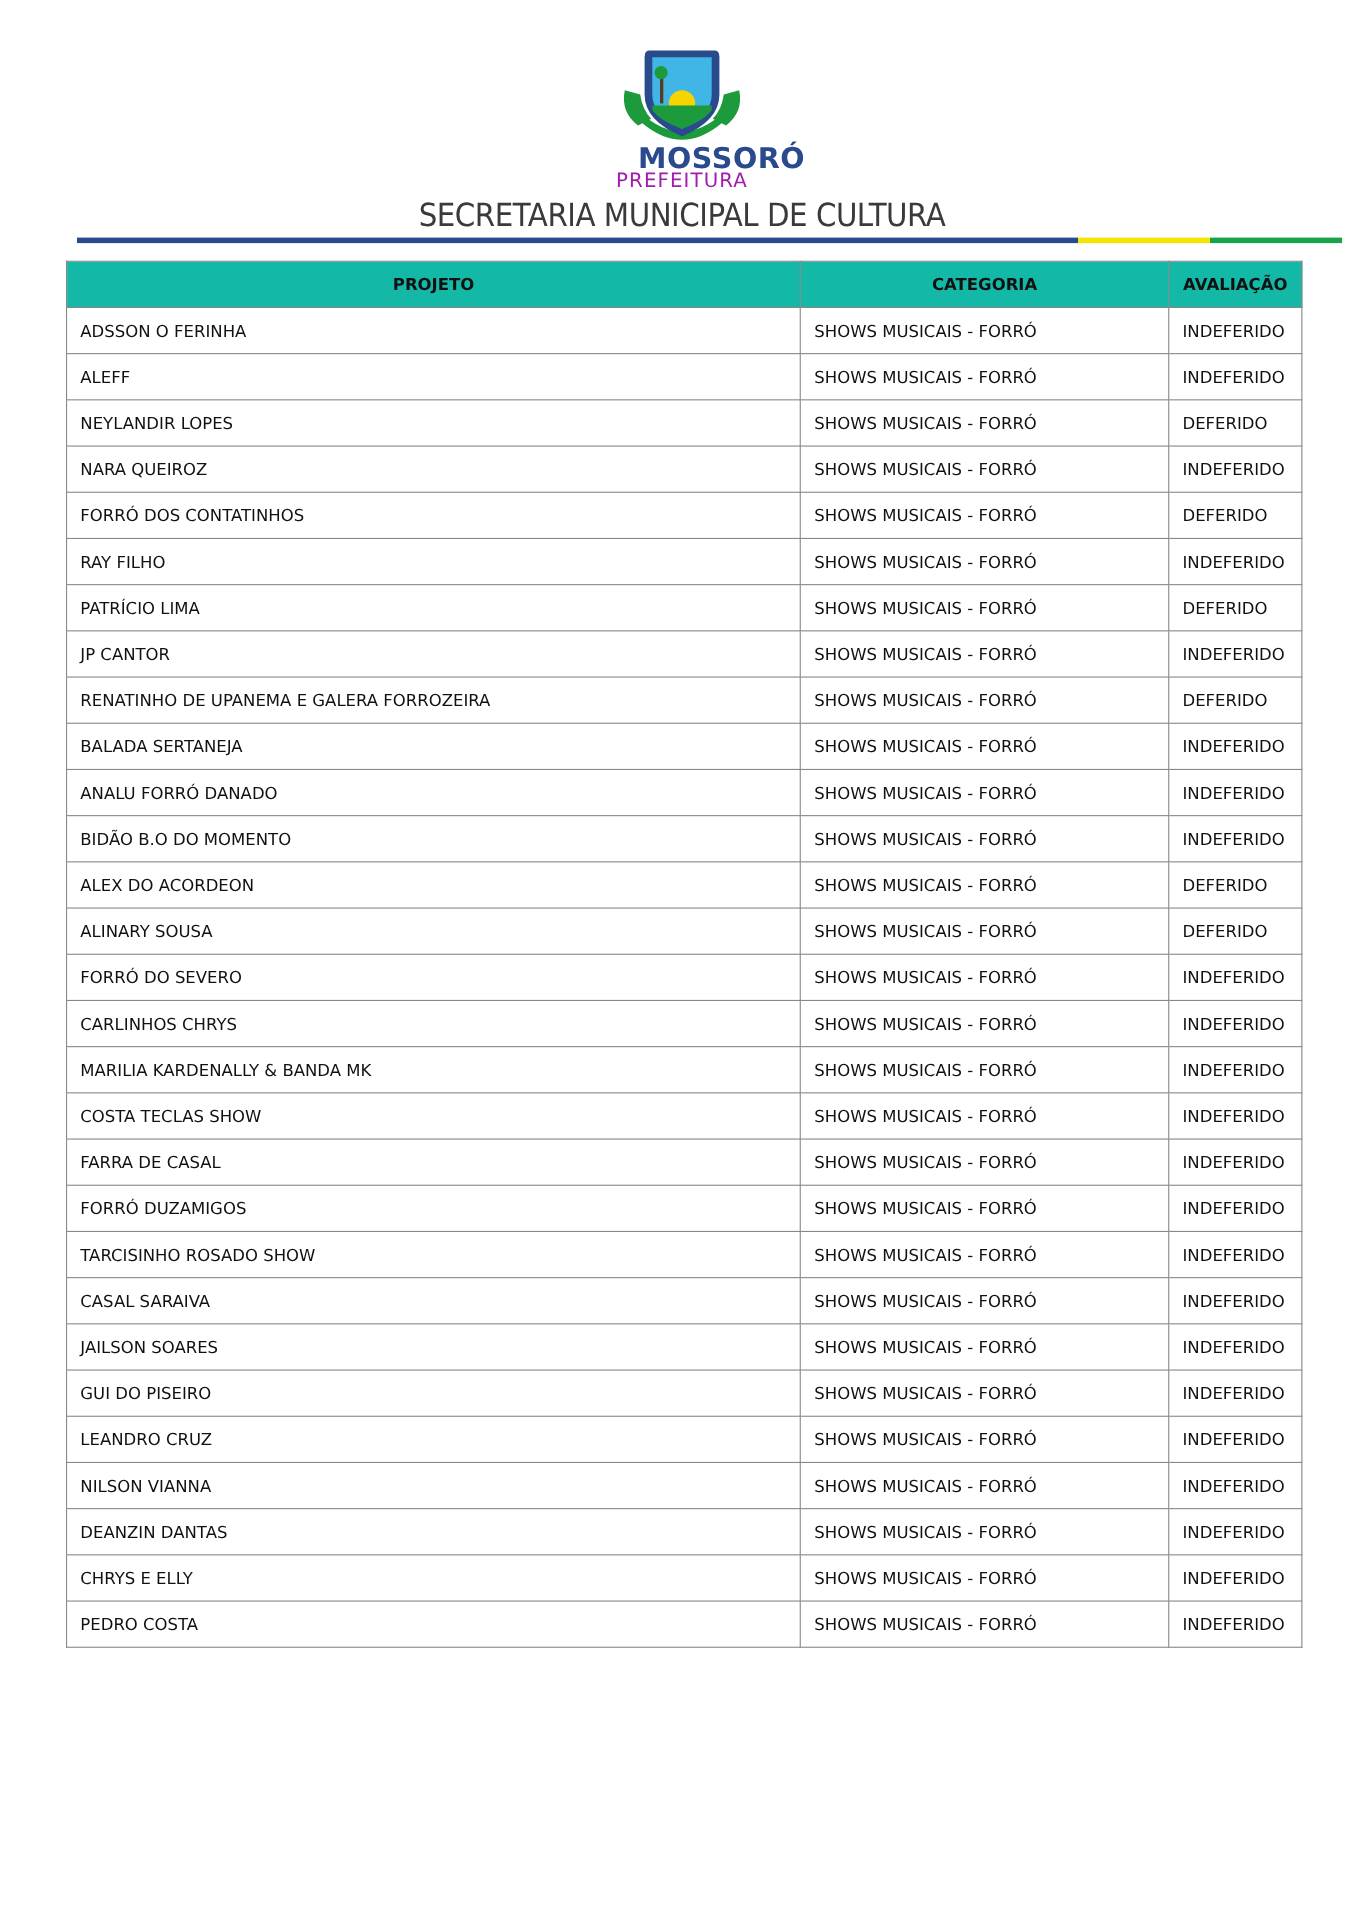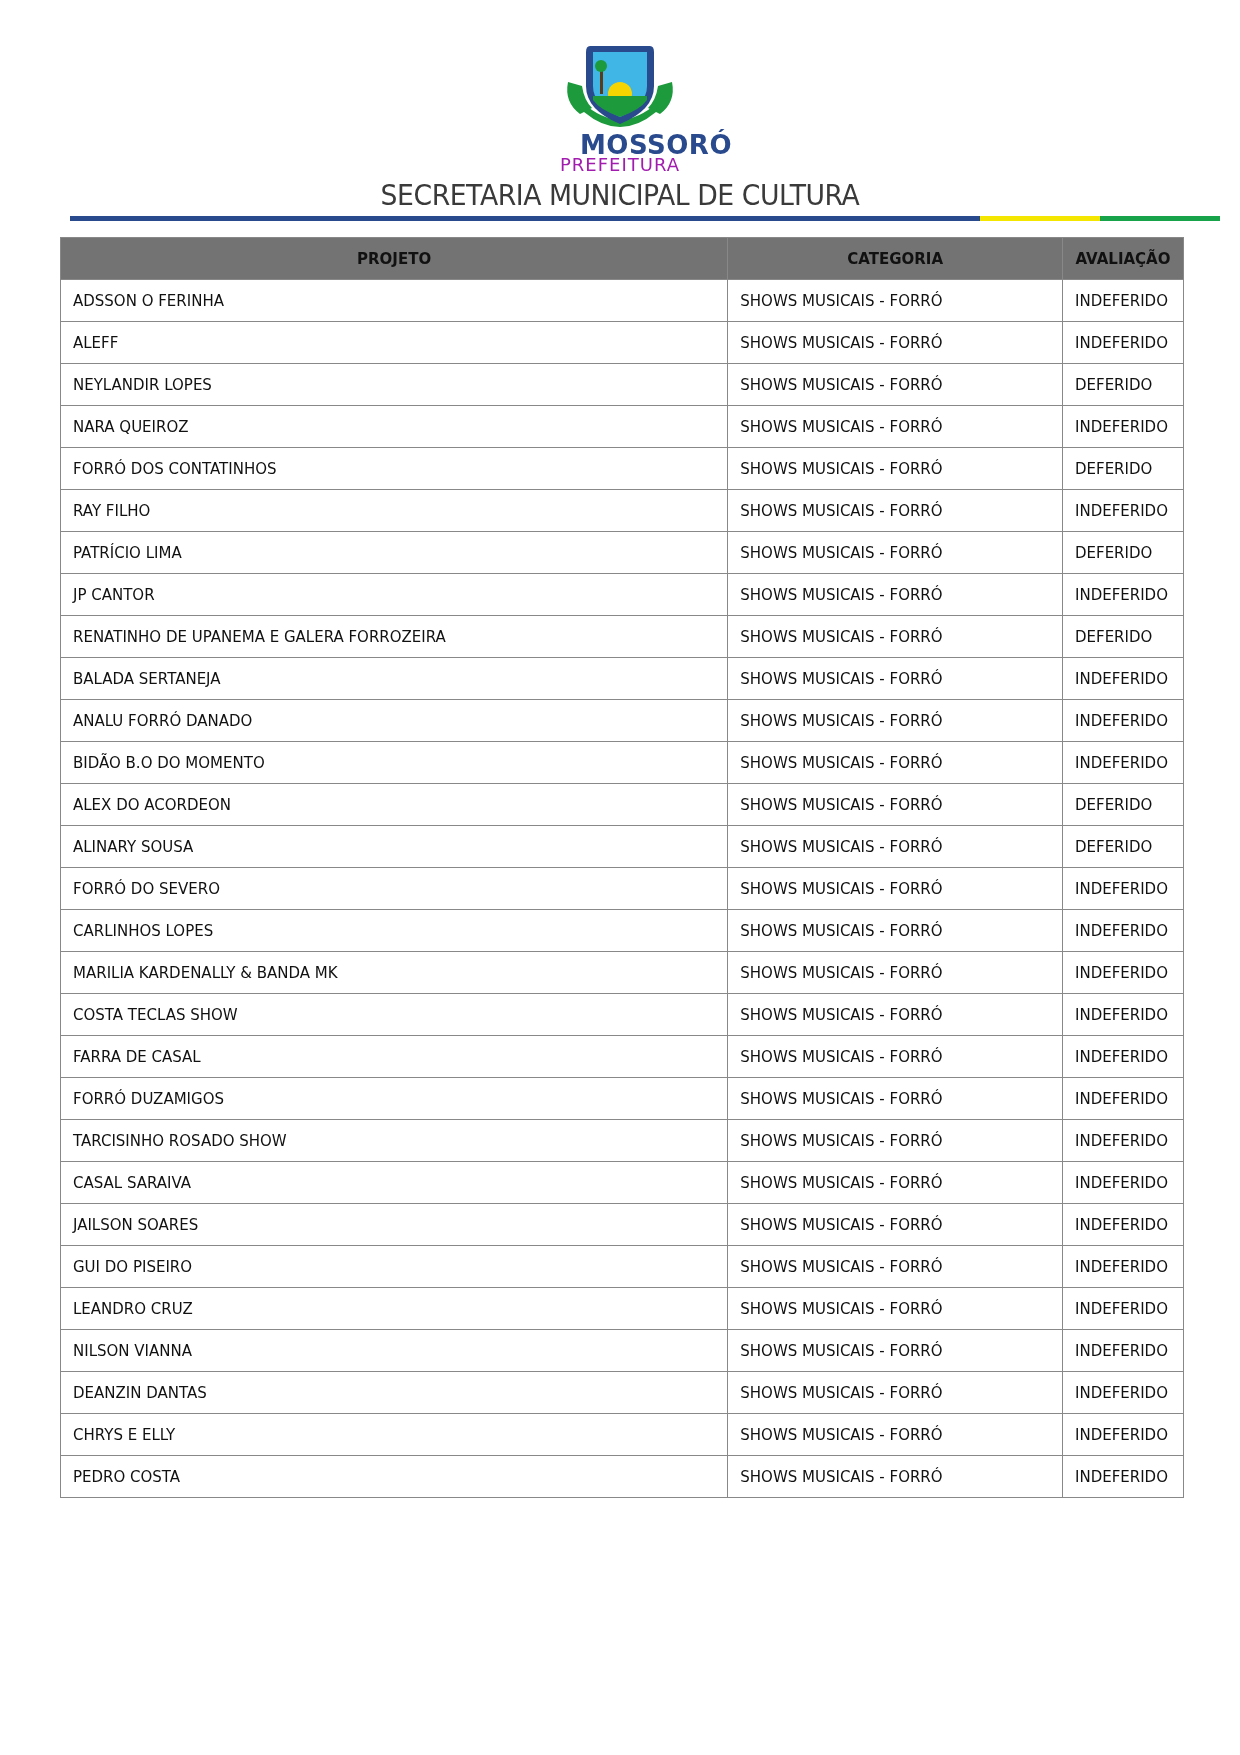--- a/index.html
+++ b/index.html
@@ -7,21 +7,21 @@
     .header { position: absolute; left: 0; top: 0; width: 1240px; height: 230px; }
     .logo { position: absolute; left: 560px; top: 42px; width: 120px; height: 90px; }
     .brand { position: absolute; left: 0; width: 1240px; text-align: center; }
     .brand-main { top: 130px; font-family: "DejaVu Sans", sans-serif; font-weight: bold; font-size: 26px; color: #2a4a8e; letter-spacing: 0.5px; margin-left: 36px; }
     .brand-sub { top: 154px; font-size: 18px; color: #a21caf; letter-spacing: 1px; }
     .secretaria { position: absolute; left: 0; width: 1240px; top: 178px; text-align: center; font-family: "DejaVu Sans", sans-serif; font-size: 29px; color: #3a3a3a; letter-spacing: -0.5px; transform: scaleX(0.92); }
     .stripe { position: absolute; top: 216px; left: 70px; height: 5px; display: flex; }
     .stripe div { height: 5px; }
     table.results { position: absolute; left: 60px; top: 237px; width: 1124px; border-collapse: collapse; font-size: 15px; }
     table.results th, table.results td { border: 1.5px solid #888; height: 41px; padding: 0 12px; }
-    table.results th { background: #737373; font-weight: bold; text-align: center; font-size: 15px; }
+    table.results th { background: #14b8a6; font-weight: bold; text-align: center; font-size: 15px; }
     table.results td { text-align: left; }
     .col-proj { width: 643px; }
     .col-cat { width: 310px; }
     .col-av { width: 96px; margin-top: 13px; }
   </style>
 </head>
 <body>
 
 <div class="header">
   <svg class="logo" viewBox="0 0 120 90">
@@ -123,21 +123,21 @@
         <td>ALINARY SOUSA</td>
         <td>SHOWS MUSICAIS - FORRÓ</td>
         <td>DEFERIDO</td>
       </tr>
       <tr>
         <td>FORRÓ DO SEVERO</td>
         <td>SHOWS MUSICAIS - FORRÓ</td>
         <td>INDEFERIDO</td>
       </tr>
       <tr>
-        <td>CARLINHOS LOPES</td>
+        <td>CARLINHOS CHRYS</td>
         <td>SHOWS MUSICAIS - FORRÓ</td>
         <td>INDEFERIDO</td>
       </tr>
       <tr>
         <td>MARILIA KARDENALLY &amp; BANDA MK</td>
         <td>SHOWS MUSICAIS - FORRÓ</td>
         <td>INDEFERIDO</td>
       </tr>
       <tr>
         <td>COSTA TECLAS SHOW</td>

